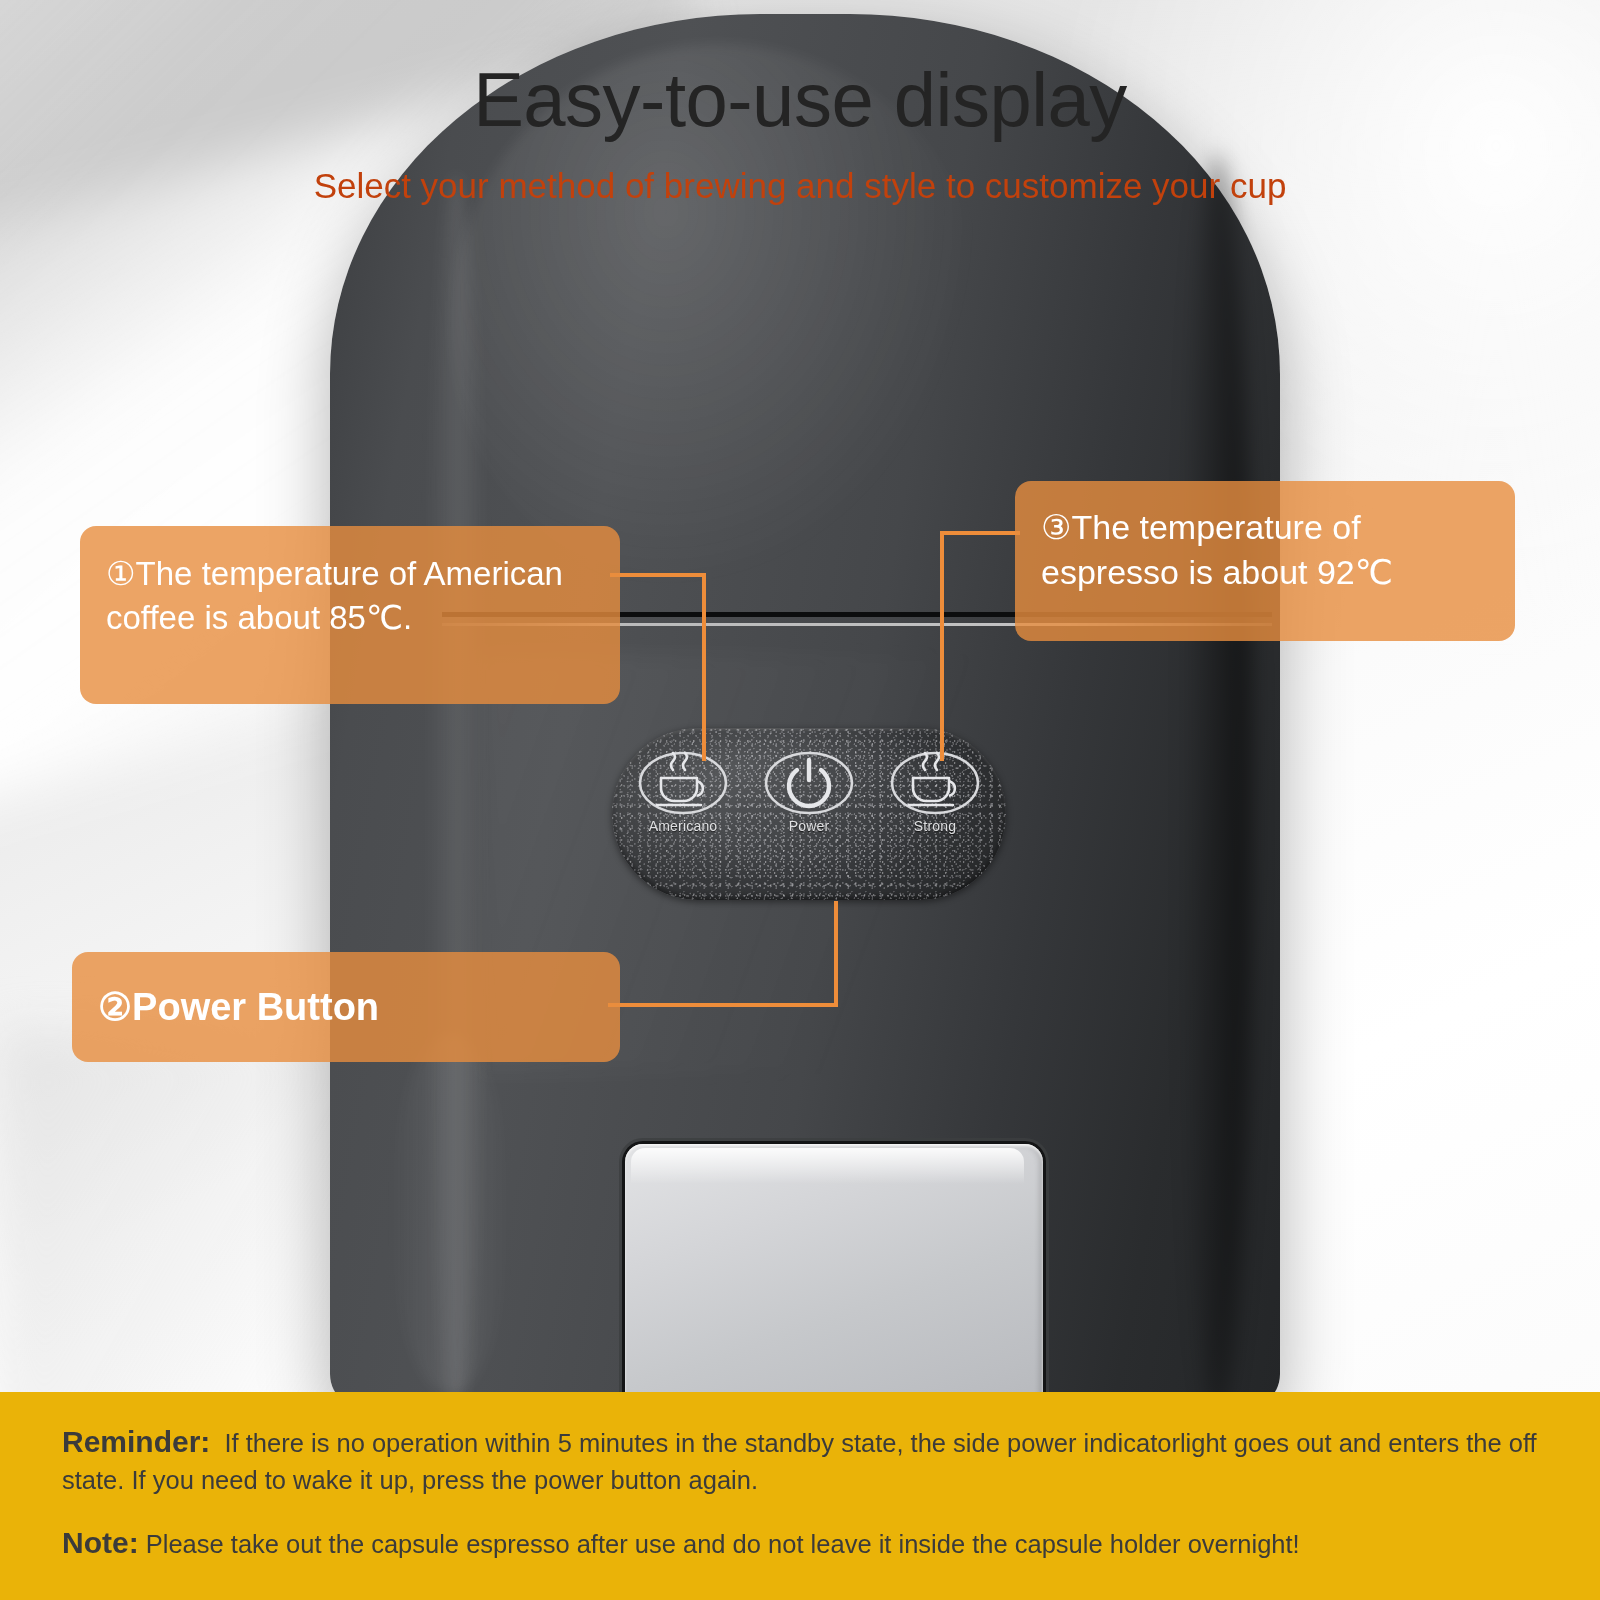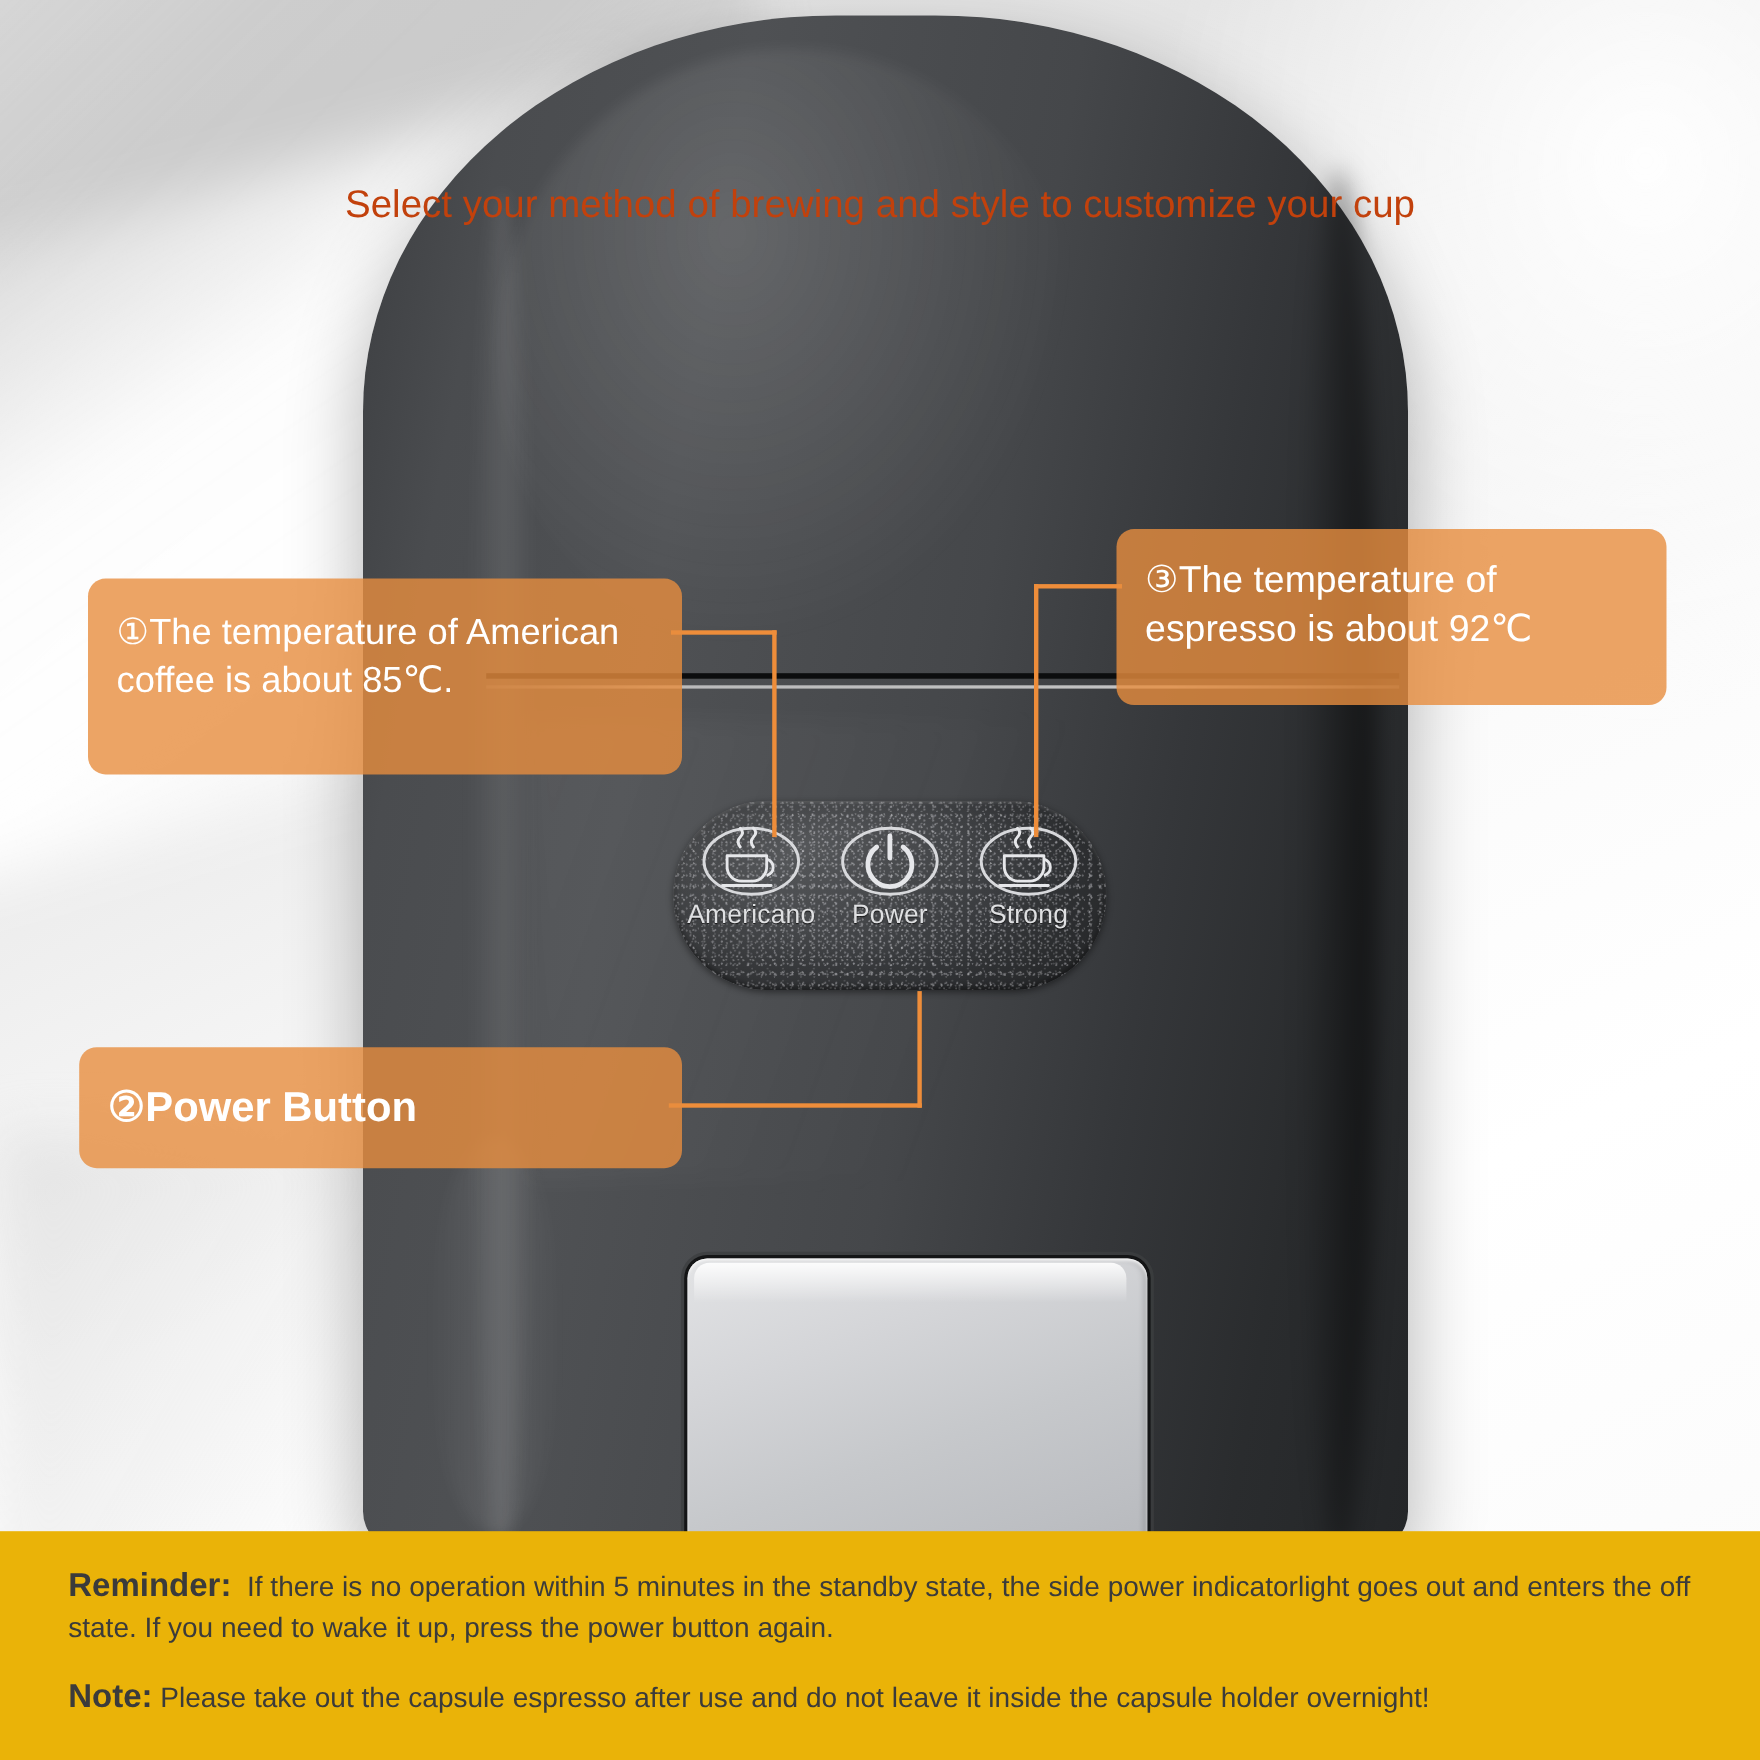--- a/index.html
+++ b/index.html
@@ -199,21 +199,21 @@
     align-items: center;
     cursor: pointer;
   }
   .btn-glyph {
     width: 92px;
     height: 66px;
     display: block;
   }
   .btn-label {
     margin-top: 2px;
-    font-size: 24px;
+    font-size: 14px;
     color: #dfe0e2;
     letter-spacing: 0.2px;
     text-shadow: 0 1px 1px rgba(0,0,0,0.75);
     white-space: nowrap;
   }
 
   
   .silver-plate {
     position: absolute;
     left: 625px;
@@ -393,20 +393,21 @@
     </div>
   </div>
 
   <div class="connector c1-h"></div>
   <div class="connector c1-v"></div>
   <div class="connector c3-h"></div>
   <div class="connector c3-v"></div>
   <div class="connector c2-h"></div>
   <div class="connector c2-v"></div>
 
+  <div class="title">Easy-to-use display</div>
   <div class="subtitle">Select your method of brewing and style to  customize your cup</div>
 
   <div class="callout" id="callout-1"><span>①</span><span>The temperature of American coffee is about 85℃.</span></div>
 
   <div class="callout" id="callout-2">
       <span>②</span>
       <span>Power Button</span>
     </div>
 
   <div class="callout" id="callout-3"><span>③</span><span>The temperature of espresso is about 92℃</span></div>

